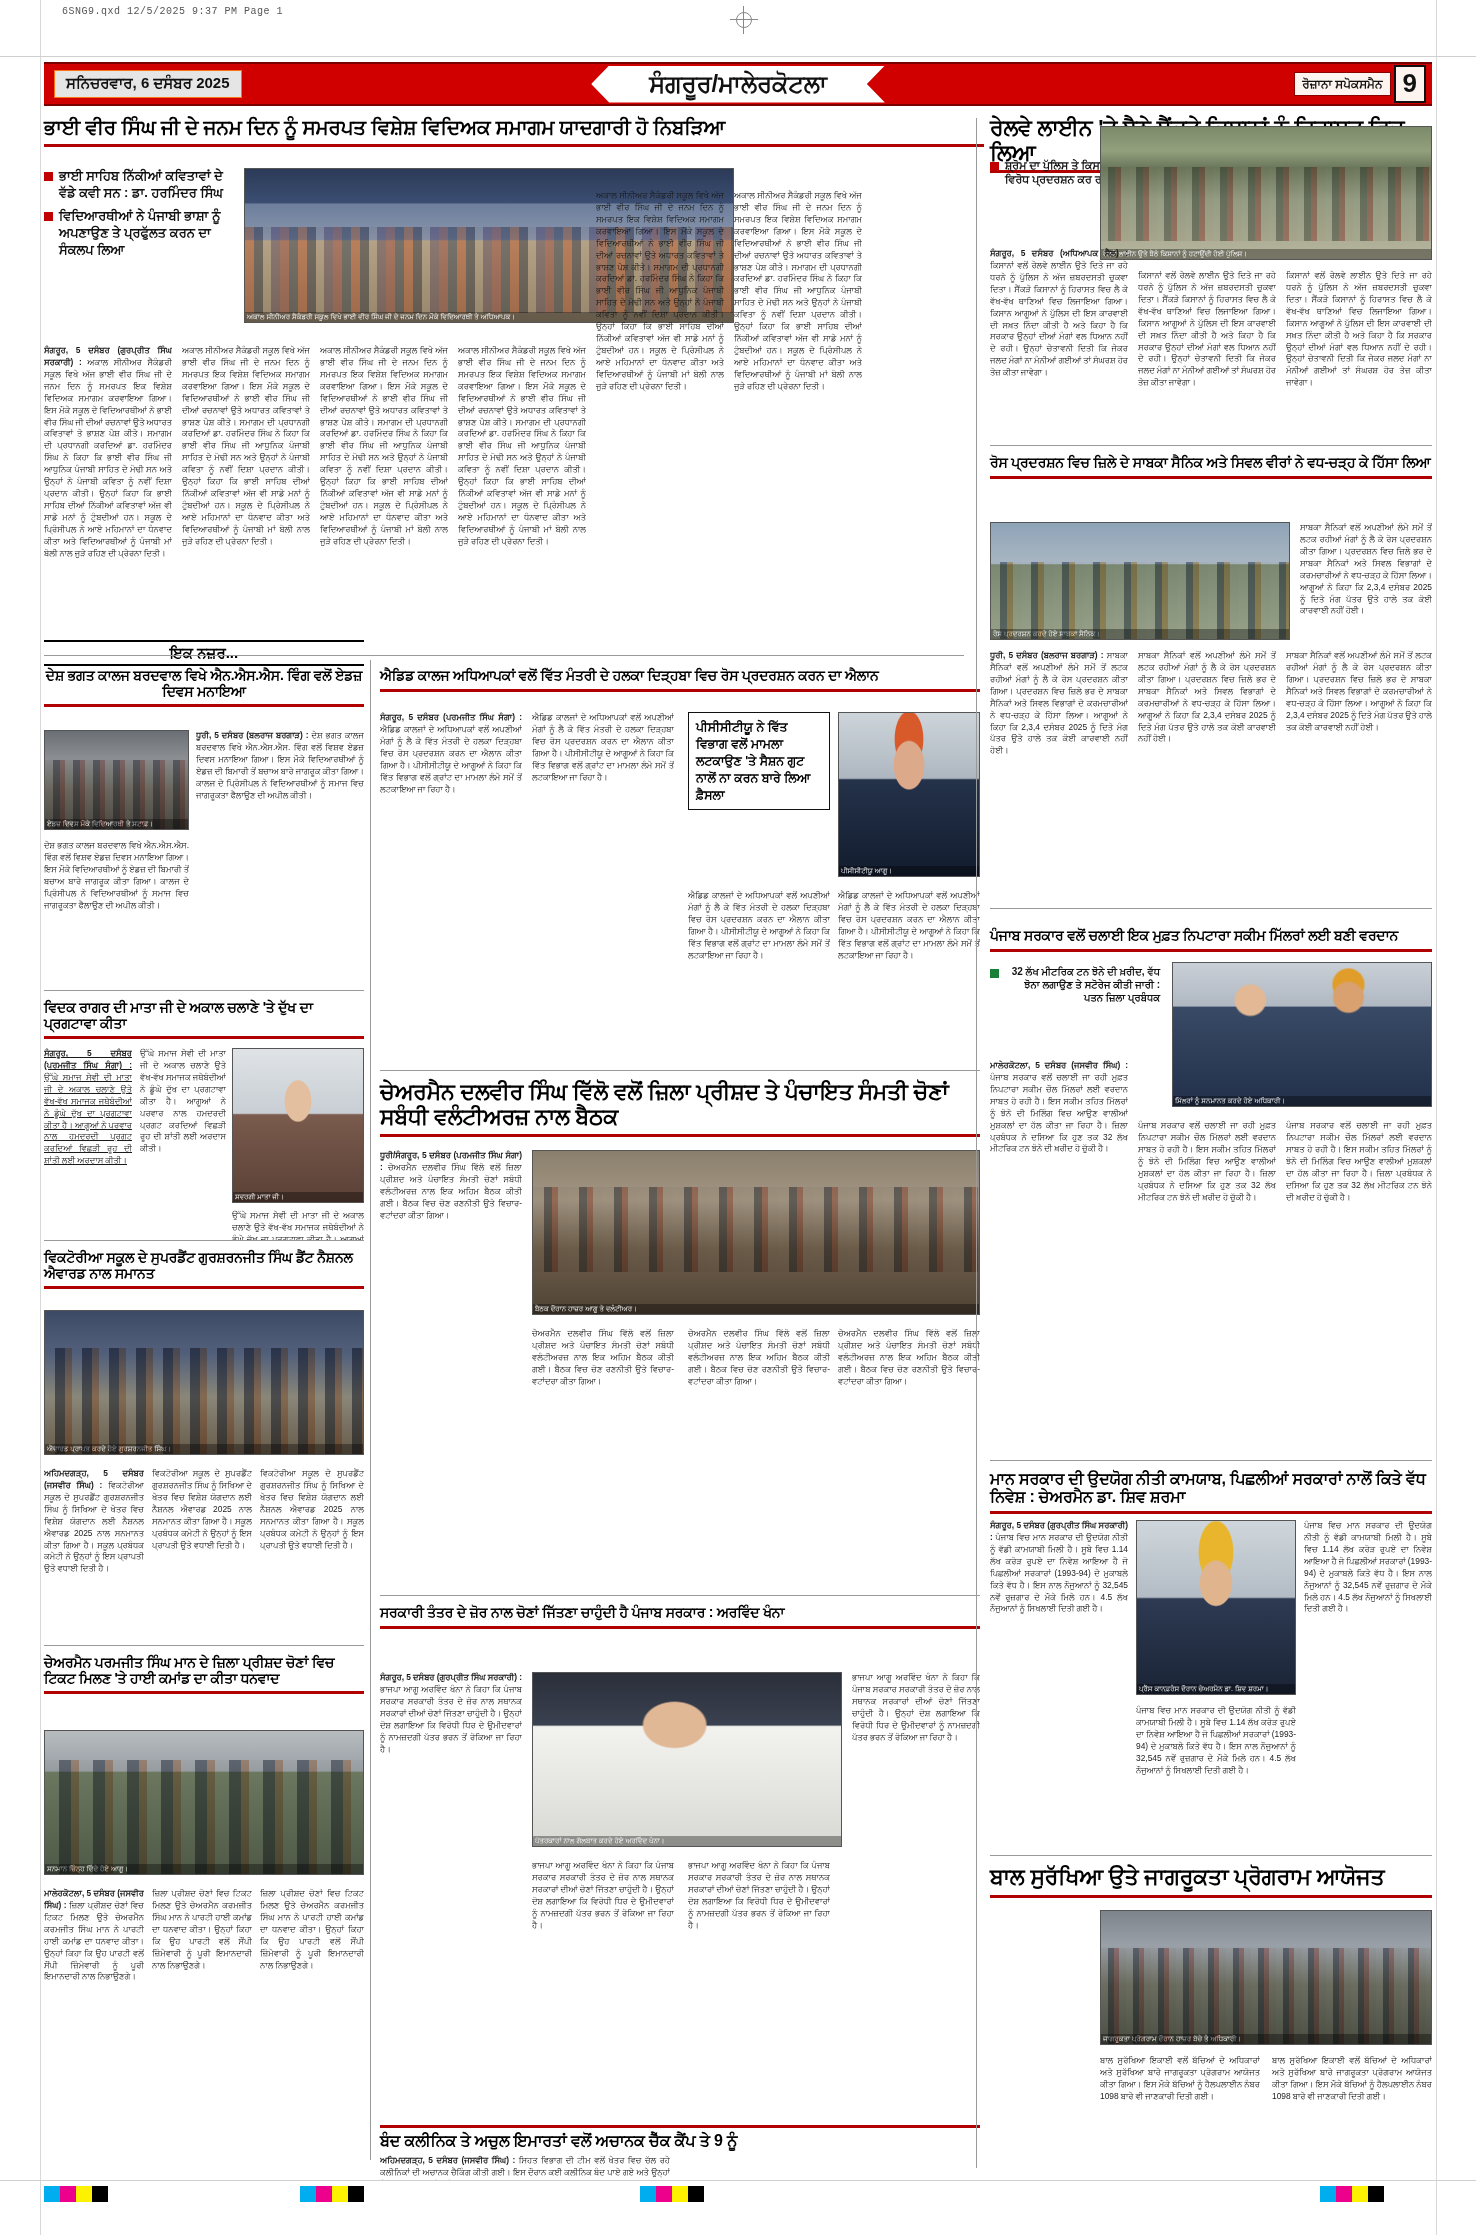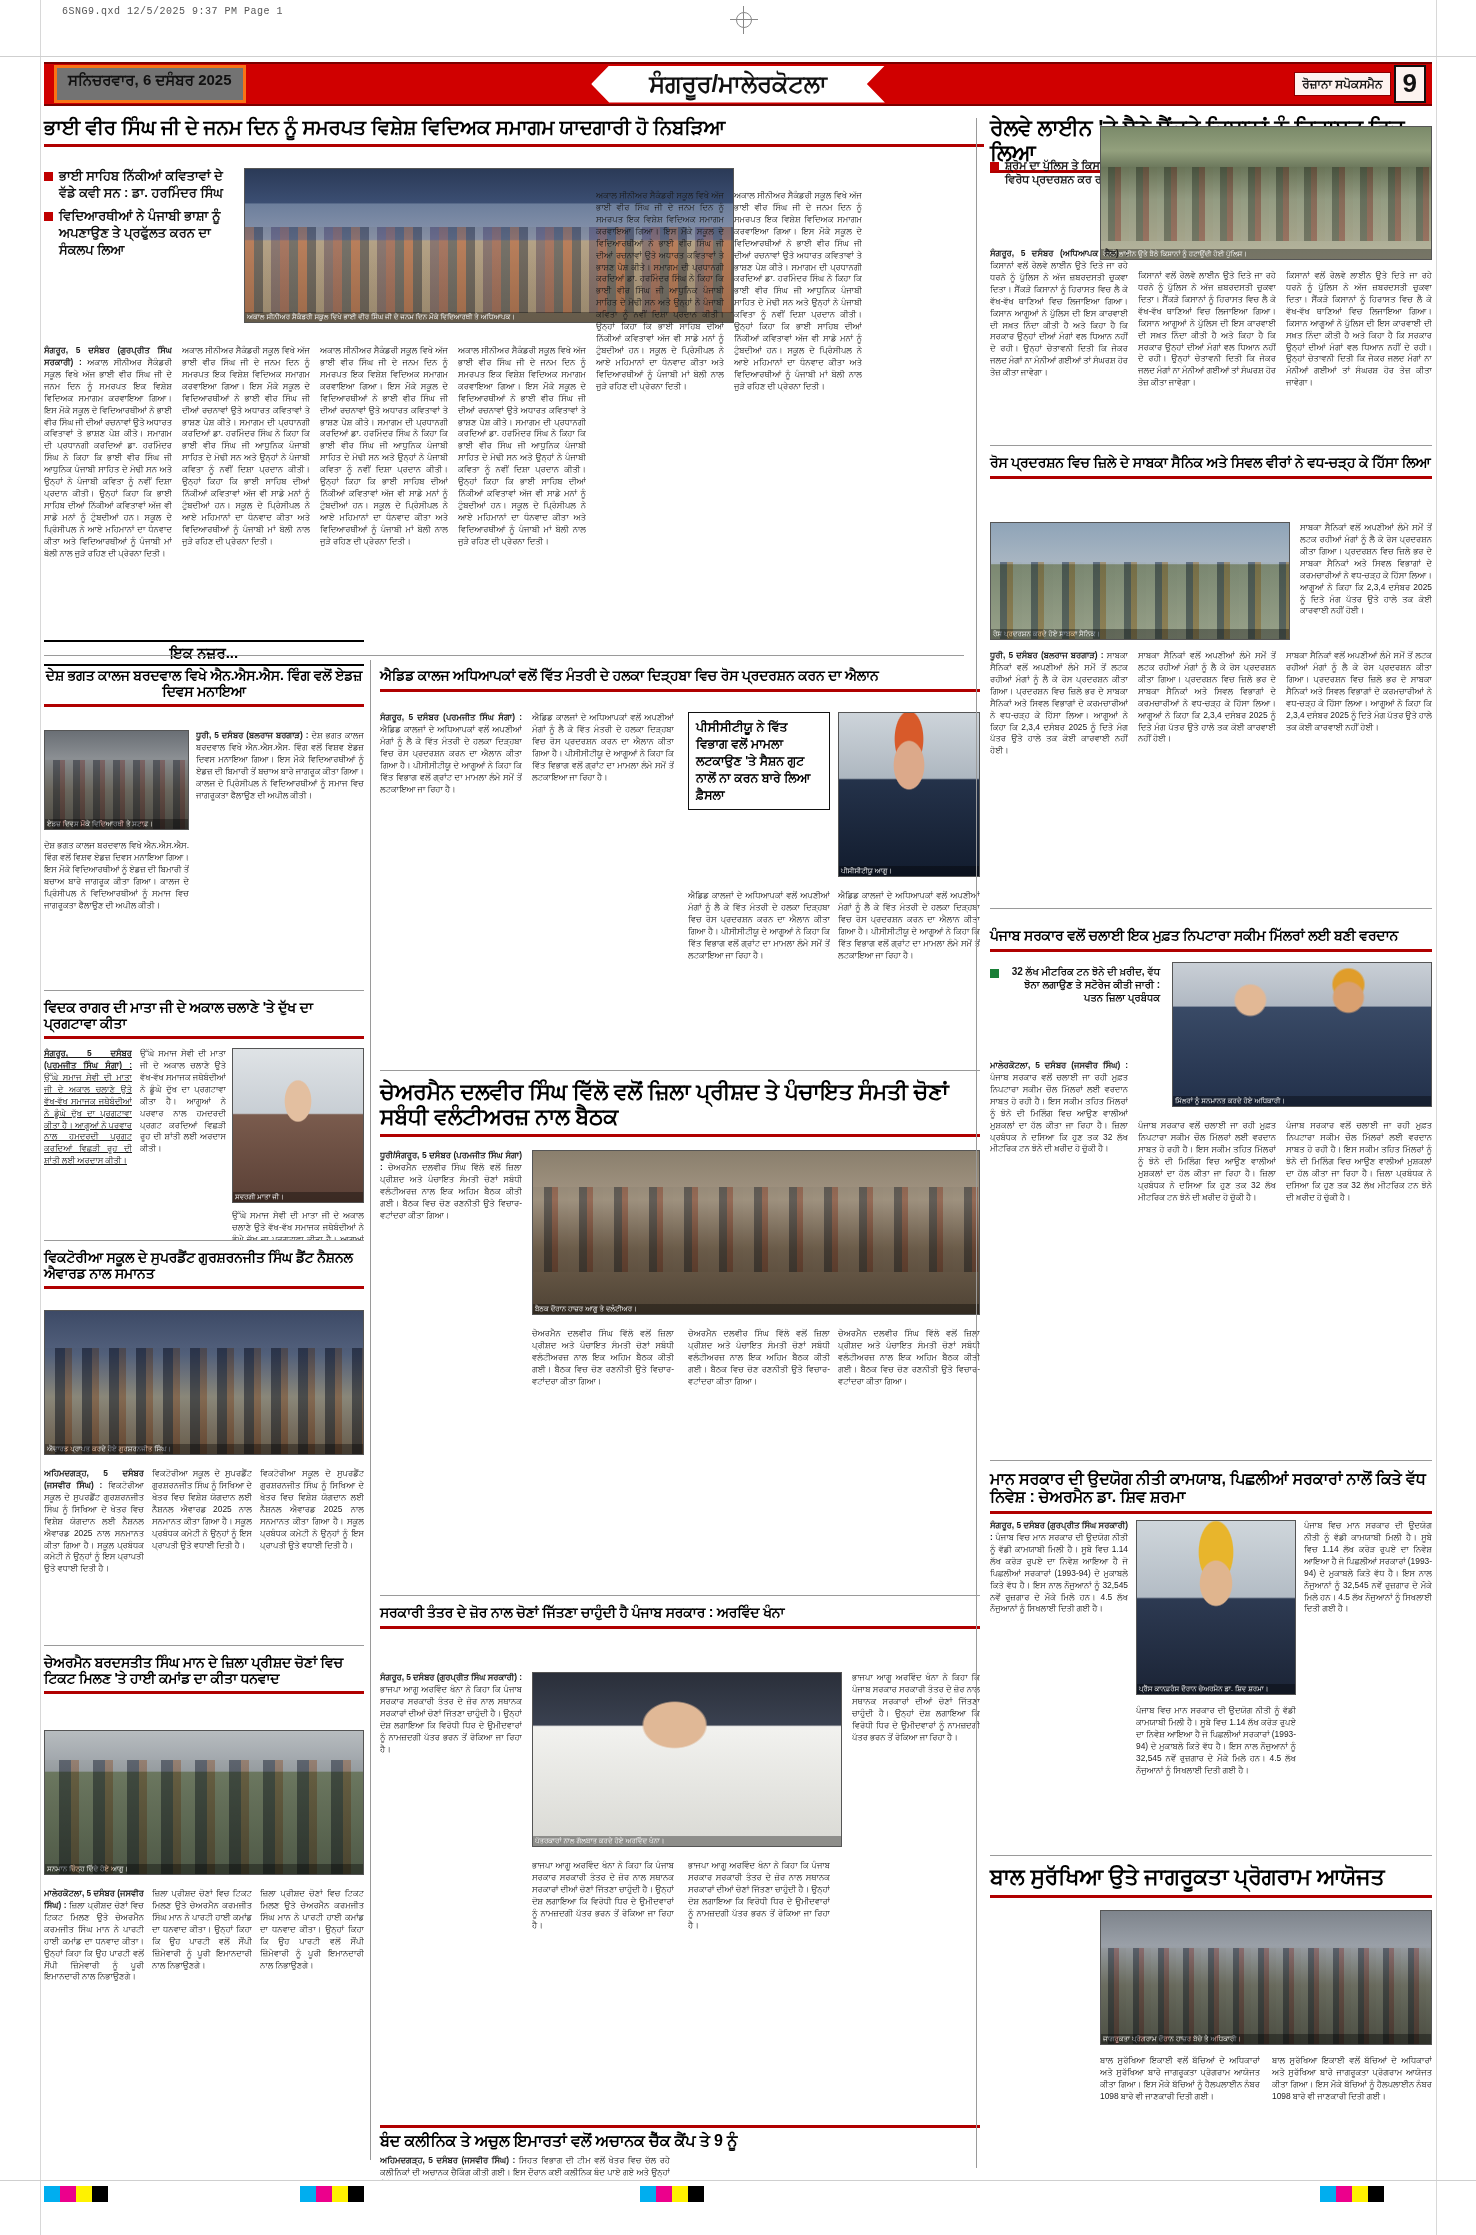--- a/index.html
+++ b/index.html
@@ -41,25 +41,25 @@
   .masthead {
     position: absolute; left: 44px; top: 62px;
     width: 1388px; height: 44px;
     background: #d00000;
     border-top: 2px solid #7a0000;
     border-bottom: 2px solid #7a0000;
     display: flex; align-items: center;
   }
   .masthead-date {
     margin-left: 10px;
-    background: #737373;
-    border: 3px solid #f97316;
+    background: #e5e5e5;
+    border: 1px solid #f97316;
     color: #111;
     font-size: 15px; font-weight: bold;
-    padding: 3px 11px 11px;
+    padding: 3px 11px 5px;
     white-space: nowrap;
   }
   .masthead-center {
     position: absolute; left: 50%; transform: translateX(-50%);
     background: #ffffff;
     padding: 4px 58px 5px;
     font-size: 24px; font-weight: bold; color: #111;
     white-space: nowrap;
     clip-path: polygon(18px 0, 100% 0, calc(100% - 18px) 50%, 100% 100%, 18px 100%, 0 50%);
   }
@@ -396,21 +396,21 @@
     <div class="rule" style="margin-top:5px;"></div>
   </div>
   <div class="photo ph-award" style="left:44px; top:1310px; width:320px; height:145px;">
     <div class="cap">ਐਵਾਰਡ ਪ੍ਰਾਪਤ ਕਰਦੇ ਹੋਏ ਗੁਰਸ਼ਰਨਜੀਤ ਸਿੰਘ।</div>
   </div>
   <div class="col body-txt" style="left:44px;  top:1468px; width:100px; height:175px;"><span class="dateline">ਅਹਿਮਦਗੜ੍ਹ, 5 ਦਸੰਬਰ (ਜਸਵੀਰ ਸਿੰਘ) :</span> <span>ਵਿਕਟੋਰੀਆ ਸਕੂਲ ਦੇ ਸੁਪਰਡੈਂਟ ਗੁਰਸ਼ਰਨਜੀਤ ਸਿੰਘ ਨੂੰ ਸਿਖਿਆ ਦੇ ਖੇਤਰ ਵਿਚ ਵਿਸ਼ੇਸ਼ ਯੋਗਦਾਨ ਲਈ ਨੈਸ਼ਨਲ ਐਵਾਰਡ 2025 ਨਾਲ ਸਨਮਾਨਤ ਕੀਤਾ ਗਿਆ ਹੈ। ਸਕੂਲ ਪ੍ਰਬੰਧਕ ਕਮੇਟੀ ਨੇ ਉਨ੍ਹਾਂ ਨੂੰ ਇਸ ਪ੍ਰਾਪਤੀ ਉਤੇ ਵਧਾਈ ਦਿਤੀ ਹੈ।</span></div>
   <div class="col body-txt" style="left:152px; top:1468px; width:100px; height:175px;"><span>ਵਿਕਟੋਰੀਆ ਸਕੂਲ ਦੇ ਸੁਪਰਡੈਂਟ ਗੁਰਸ਼ਰਨਜੀਤ ਸਿੰਘ ਨੂੰ ਸਿਖਿਆ ਦੇ ਖੇਤਰ ਵਿਚ ਵਿਸ਼ੇਸ਼ ਯੋਗਦਾਨ ਲਈ ਨੈਸ਼ਨਲ ਐਵਾਰਡ 2025 ਨਾਲ ਸਨਮਾਨਤ ਕੀਤਾ ਗਿਆ ਹੈ। ਸਕੂਲ ਪ੍ਰਬੰਧਕ ਕਮੇਟੀ ਨੇ ਉਨ੍ਹਾਂ ਨੂੰ ਇਸ ਪ੍ਰਾਪਤੀ ਉਤੇ ਵਧਾਈ ਦਿਤੀ ਹੈ।</span></div>
   <div class="col body-txt" style="left:260px; top:1468px; width:104px; height:175px;"><span>ਵਿਕਟੋਰੀਆ ਸਕੂਲ ਦੇ ਸੁਪਰਡੈਂਟ ਗੁਰਸ਼ਰਨਜੀਤ ਸਿੰਘ ਨੂੰ ਸਿਖਿਆ ਦੇ ਖੇਤਰ ਵਿਚ ਵਿਸ਼ੇਸ਼ ਯੋਗਦਾਨ ਲਈ ਨੈਸ਼ਨਲ ਐਵਾਰਡ 2025 ਨਾਲ ਸਨਮਾਨਤ ਕੀਤਾ ਗਿਆ ਹੈ। ਸਕੂਲ ਪ੍ਰਬੰਧਕ ਕਮੇਟੀ ਨੇ ਉਨ੍ਹਾਂ ਨੂੰ ਇਸ ਪ੍ਰਾਪਤੀ ਉਤੇ ਵਧਾਈ ਦਿਤੀ ਹੈ।</span></div>
 
   <div class="col" style="left:44px; top:1655px; width:320px;">
-    <div class="hl hl-md">ਚੇਅਰਮੈਨ ਬਰਦਸਤੀਤ ਸਿੰਘ ਮਾਨ ਦੇ ਜ਼ਿਲਾ ਪ੍ਰੀਸ਼ਦ ਚੋਣਾਂ ਵਿਚ ਟਿਕਟ ਮਿਲਣ 'ਤੇ ਹਾਈ ਕਮਾਂਡ ਦਾ ਕੀਤਾ ਧਨਵਾਦ</div>
+    <div class="hl hl-md">ਚੇਅਰਮੈਨ ਪਰਮਜੀਤ ਸਿੰਘ ਮਾਨ ਦੇ ਜ਼ਿਲਾ ਪ੍ਰੀਸ਼ਦ ਚੋਣਾਂ ਵਿਚ ਟਿਕਟ ਮਿਲਣ 'ਤੇ ਹਾਈ ਕਮਾਂਡ ਦਾ ਕੀਤਾ ਧਨਵਾਦ</div>
     <div class="rule" style="margin-top:5px;"></div>
   </div>
   <div class="photo ph-handover" style="left:44px; top:1730px; width:320px; height:145px;">
     <div class="cap">ਸਨਮਾਨ ਚਿੰਨ੍ਹ ਦਿੰਦੇ ਹੋਏ ਆਗੂ।</div>
   </div>
   <div class="col body-txt" style="left:44px;  top:1888px; width:100px; height:260px;"><span class="dateline">ਮਾਲੇਰਕੋਟਲਾ, 5 ਦਸੰਬਰ (ਜਸਵੀਰ ਸਿੰਘ) :</span> <span>ਜ਼ਿਲਾ ਪ੍ਰੀਸ਼ਦ ਚੋਣਾਂ ਵਿਚ ਟਿਕਟ ਮਿਲਣ ਉਤੇ ਚੇਅਰਮੈਨ ਕਰਮਜੀਤ ਸਿੰਘ ਮਾਨ ਨੇ ਪਾਰਟੀ ਹਾਈ ਕਮਾਂਡ ਦਾ ਧਨਵਾਦ ਕੀਤਾ। ਉਨ੍ਹਾਂ ਕਿਹਾ ਕਿ ਉਹ ਪਾਰਟੀ ਵਲੋਂ ਸੌਂਪੀ ਜ਼ਿੰਮੇਵਾਰੀ ਨੂੰ ਪੂਰੀ ਇਮਾਨਦਾਰੀ ਨਾਲ ਨਿਭਾਉਣਗੇ।</span></div>
   <div class="col body-txt" style="left:152px; top:1888px; width:100px; height:260px;"><span>ਜ਼ਿਲਾ ਪ੍ਰੀਸ਼ਦ ਚੋਣਾਂ ਵਿਚ ਟਿਕਟ ਮਿਲਣ ਉਤੇ ਚੇਅਰਮੈਨ ਕਰਮਜੀਤ ਸਿੰਘ ਮਾਨ ਨੇ ਪਾਰਟੀ ਹਾਈ ਕਮਾਂਡ ਦਾ ਧਨਵਾਦ ਕੀਤਾ। ਉਨ੍ਹਾਂ ਕਿਹਾ ਕਿ ਉਹ ਪਾਰਟੀ ਵਲੋਂ ਸੌਂਪੀ ਜ਼ਿੰਮੇਵਾਰੀ ਨੂੰ ਪੂਰੀ ਇਮਾਨਦਾਰੀ ਨਾਲ ਨਿਭਾਉਣਗੇ।</span></div>
   <div class="col body-txt" style="left:260px; top:1888px; width:104px; height:260px;"><span>ਜ਼ਿਲਾ ਪ੍ਰੀਸ਼ਦ ਚੋਣਾਂ ਵਿਚ ਟਿਕਟ ਮਿਲਣ ਉਤੇ ਚੇਅਰਮੈਨ ਕਰਮਜੀਤ ਸਿੰਘ ਮਾਨ ਨੇ ਪਾਰਟੀ ਹਾਈ ਕਮਾਂਡ ਦਾ ਧਨਵਾਦ ਕੀਤਾ। ਉਨ੍ਹਾਂ ਕਿਹਾ ਕਿ ਉਹ ਪਾਰਟੀ ਵਲੋਂ ਸੌਂਪੀ ਜ਼ਿੰਮੇਵਾਰੀ ਨੂੰ ਪੂਰੀ ਇਮਾਨਦਾਰੀ ਨਾਲ ਨਿਭਾਉਣਗੇ।</span></div>
 
   <div class="col" style="left:380px; top:668px; width:600px;">

